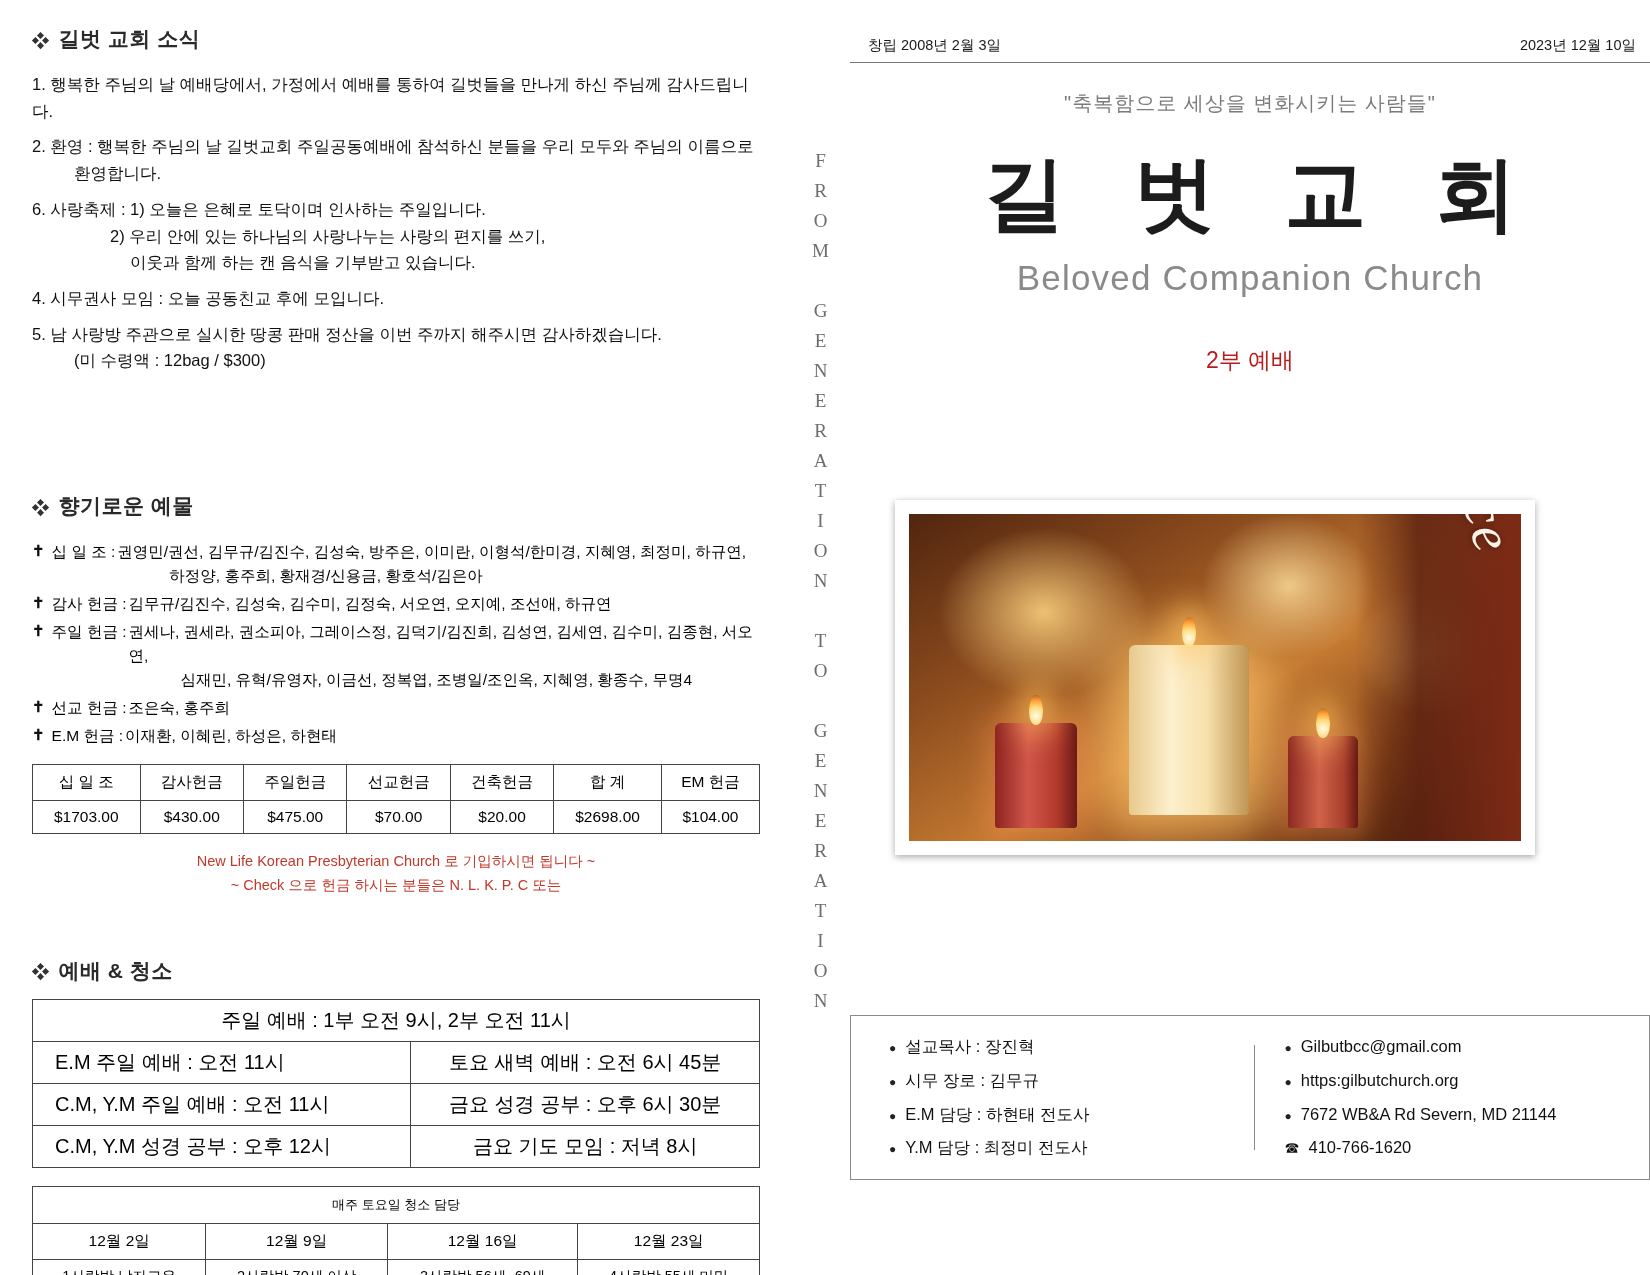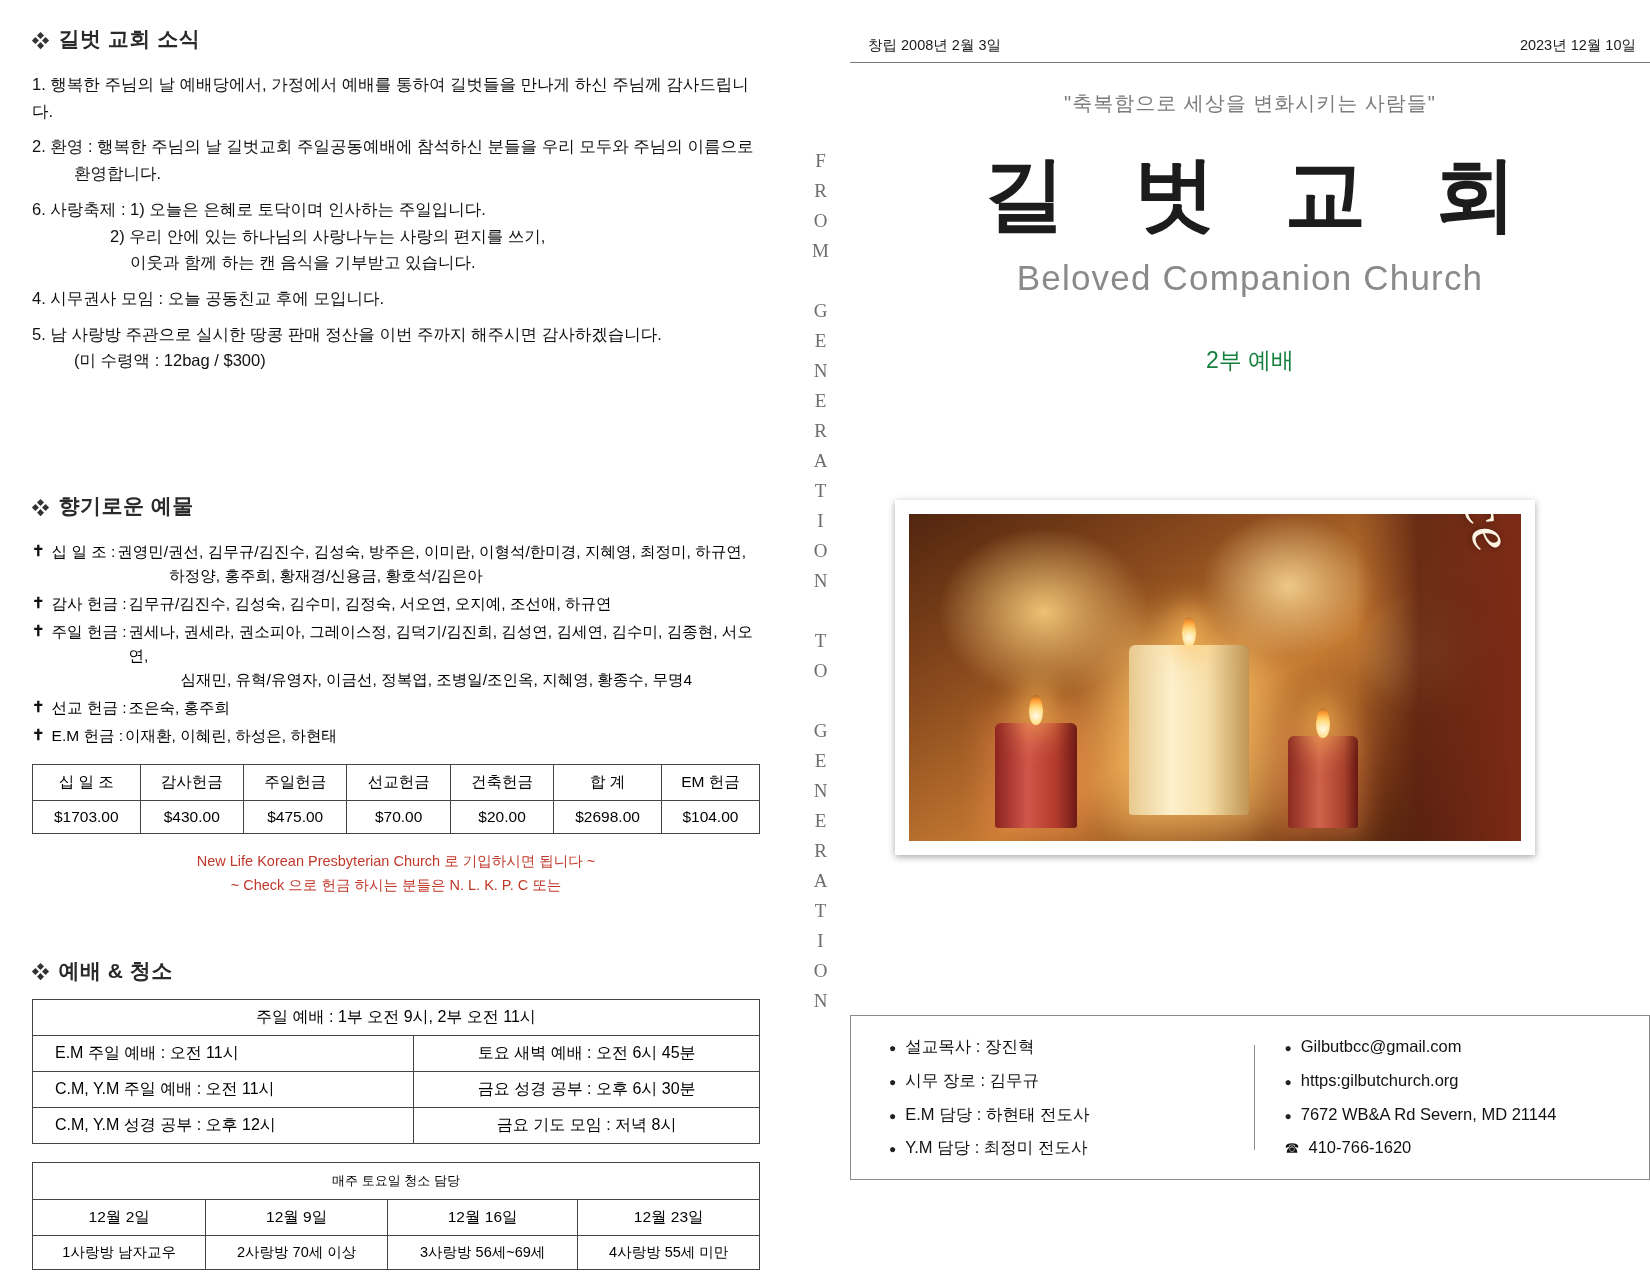--- a/index.html
+++ b/index.html
@@ -127,21 +127,21 @@
     color: #c0392b;
     font-size: 14.5px;
     line-height: 1.6;
   }
 
   .worship-table {
     margin-top: 14px;
   }
   .worship-table td {
     padding: 9px 8px;
-    font-size: 16px;
+    font-size: 20px;
   }
   .worship-table td.full {
     text-align: center;
   }
   .worship-table td.left-cell {
     text-align: left;
     padding-left: 22px;
   }
   .worship-table td.center-cell {
     text-align: center;
@@ -253,21 +253,21 @@
     font-family: "Liberation Sans", sans-serif;
   }
 
   .service-label {
     position: absolute;
     top: 345px;
     left: 0;
     width: 800px;
     text-align: center;
     font-size: 23px;
-    color: #15803d;
+    color: #b91c1c;
   }
 
   
   .photo-frame {
     position: absolute;
     top: 500px;
     left: 45px;
     width: 640px;
     height: 355px;
     background: #ffffff;

